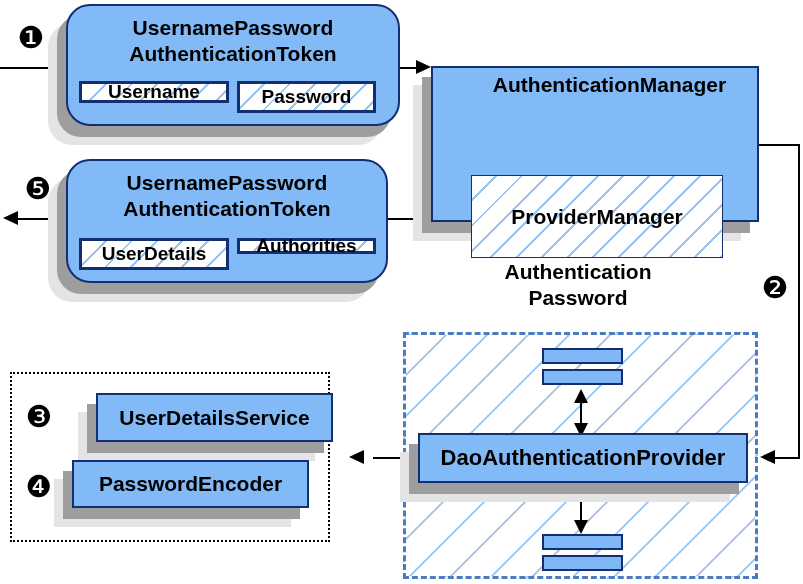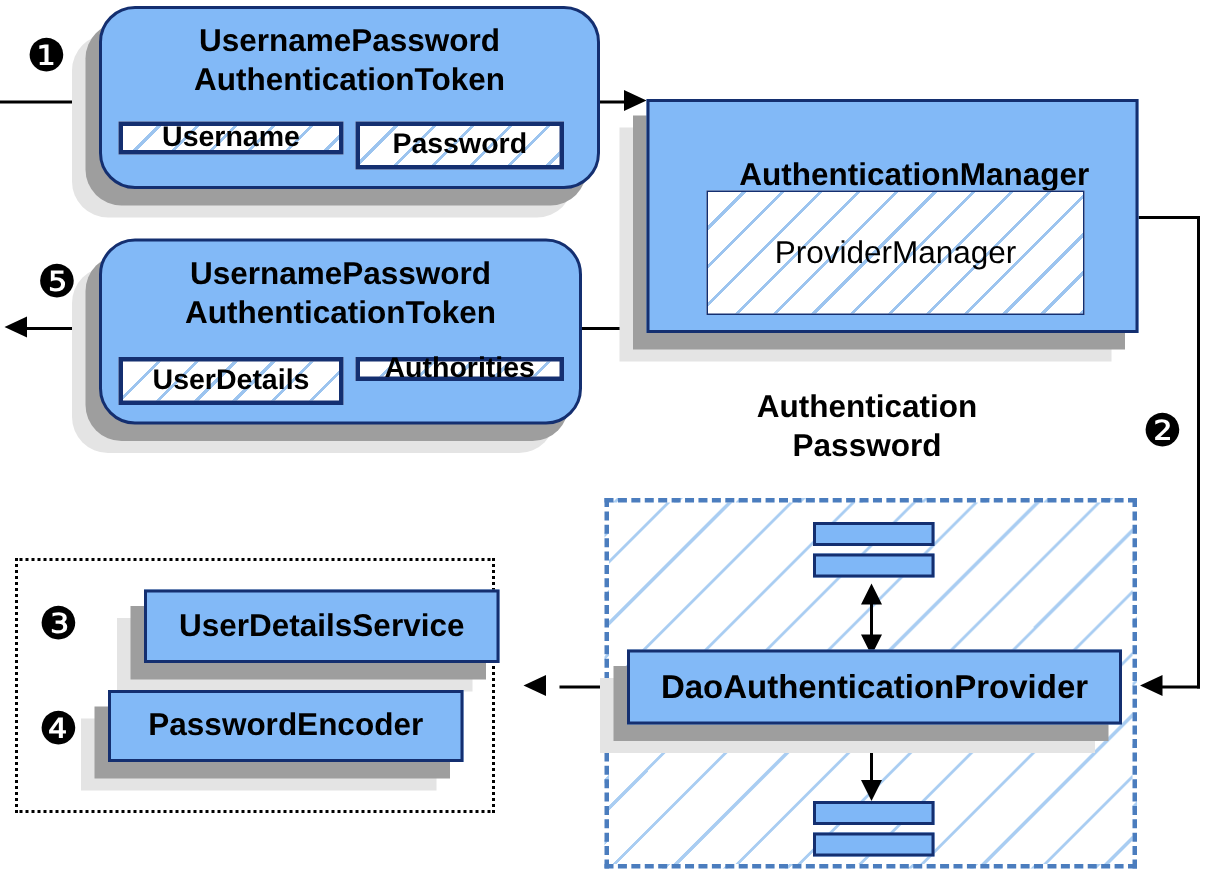--- a/index.html
+++ b/index.html
@@ -22,21 +22,21 @@
     background-color:#fff;
     background-image:repeating-linear-gradient(135deg,rgba(255,255,255,0) 0 16px,#9cc4ef 16px 18px);
   }
   .field{
     position:absolute;display:flex;align-items:center;justify-content:center;
     border:3px solid #142f70;box-sizing:border-box;
     font-weight:bold;font-size:19px;
   }
   .innerbox{
     position:absolute;display:flex;align-items:center;justify-content:center;
-    border:1px solid #142f70;box-sizing:border-box;font-weight:normal;font-size:21px;
+    border:1px solid #142f70;box-sizing:border-box;font-weight:bold;font-size:21px;margin-top:48px;
   }
   .flatbox{
     position:absolute;display:flex;align-items:center;justify-content:center;
     background:#82b9f7;border:2px solid #142f70;box-sizing:border-box;
     font-weight:bold;z-index:3;
   }
   .dashedbox{
     position:absolute;border:3px dashed #4b7dbe;box-sizing:border-box;z-index:1;
     background-color:#fff;
     background-image:repeating-linear-gradient(135deg,rgba(255,255,255,0) 0 27px,#a9cdf2 27px 29px);
@@ -97,21 +97,21 @@
   <div class="bluebox rounded" style="left:66px;top:4px;width:334px;height:122px;">
     <div class="boxtitle">
       <div>UsernamePassword</div>
       <div>AuthenticationToken</div>
     </div>
     <div class="field hatch" style="left:11px;top:75px;width:150px;height:22px;">Username</div>
     <div class="field hatch" style="left:169px;top:75px;width:139px;height:32px;">Password</div>
   </div>
 
   <div class="bluebox" style="left:431px;top:66px;width:328px;height:156px;">
-    <div class="boxtitle" style="margin-top:36px;padding-left:29px;">AuthenticationManager</div>
+    <div class="boxtitle" style="margin-top:4px;padding-left:29px;">AuthenticationManager</div>
     <div class="innerbox hatch" style="left:38px;top:59px;width:252px;height:83px;">ProviderManager</div>
   </div>
 
   <div class="bluebox rounded" style="left:66px;top:159px;width:322px;height:124px;">
     <div class="boxtitle">
       <div>UsernamePassword</div>
       <div>AuthenticationToken</div>
     </div>
     <div class="field hatch" style="left:11px;top:77px;width:150px;height:32px;">UserDetails</div>
     <div class="field hatch" style="left:169px;top:77px;width:139px;height:16px;">Authorities</div>

